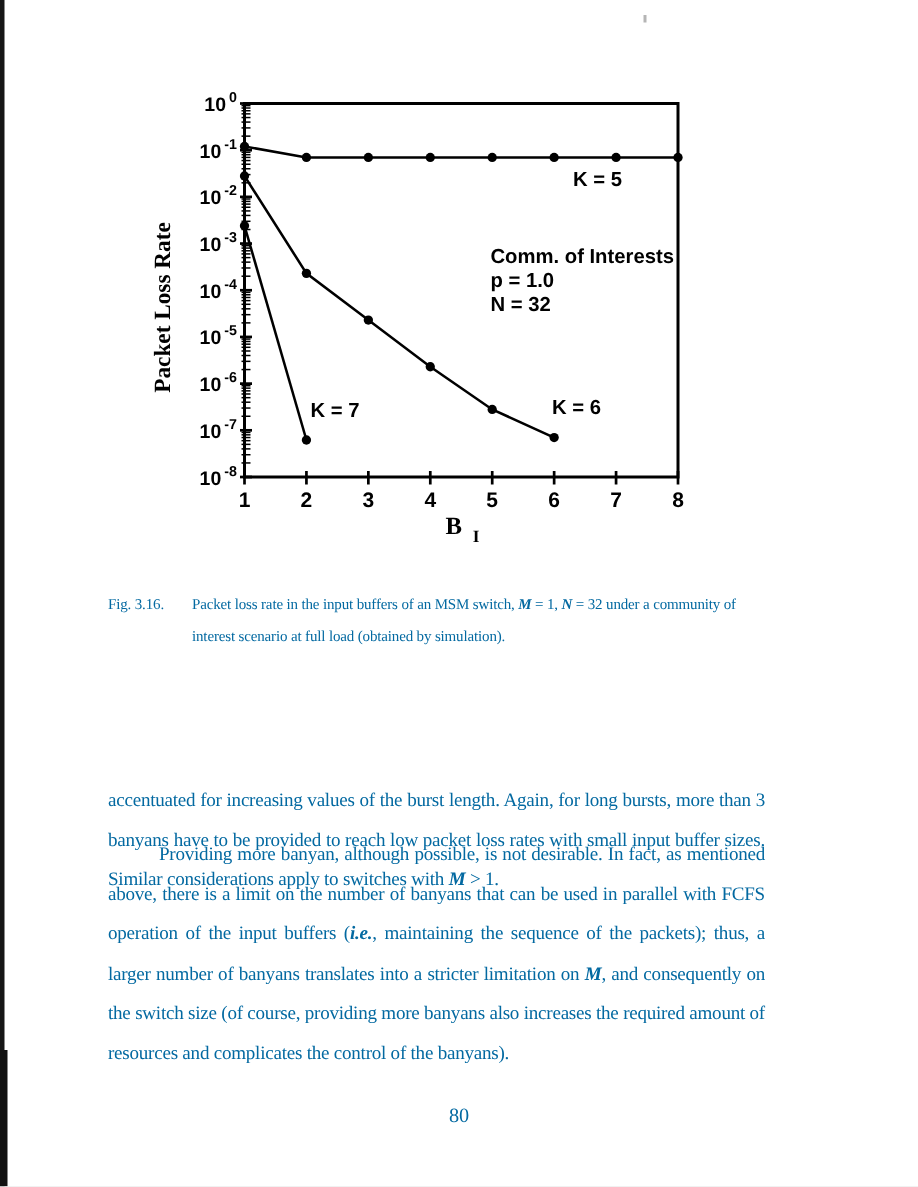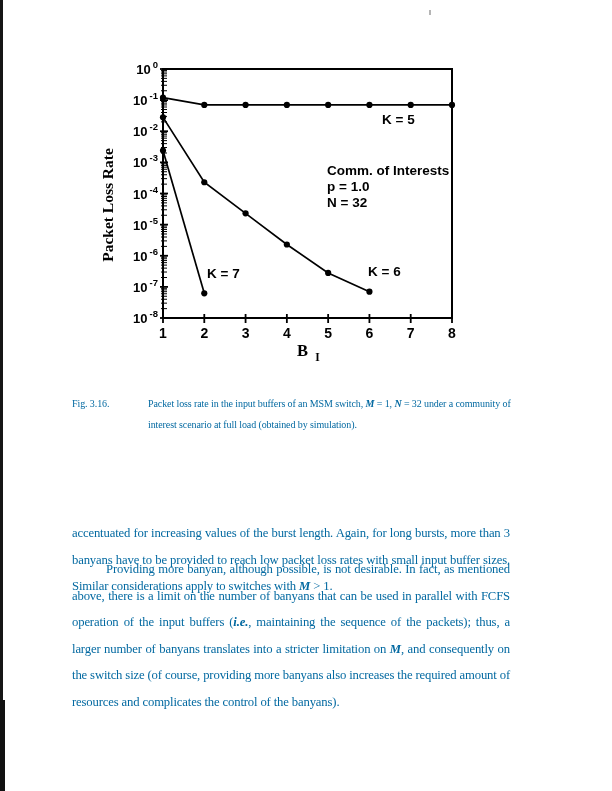--- a/index.html
+++ b/index.html
@@ -17,21 +17,21 @@
   .ytick .sup{font-size:9.5px;}
   .xtick{font-family:"Liberation Sans",sans-serif;font-weight:bold;font-size:14px;fill:#000;}
   .ann{font-family:"Liberation Sans",sans-serif;font-weight:bold;font-size:13.5px;fill:#000;}
   .ylabel{font-family:"Liberation Serif",serif;font-weight:bold;font-size:15.5px;fill:#000;}
   .xlabel{font-family:"Liberation Serif",serif;font-weight:bold;font-size:16.5px;fill:#000;}
   .xlabel .sub{font-size:11.5px;}
 
   .caption{position:absolute;left:72px;top:393px;width:444px;display:flex;
     font-size:10px;line-height:21px;letter-spacing:-0.1px;}
   .cap-label{flex:0 0 56px;}
-  .cap-text{flex:1;margin-left:20px;}
+  .cap-text{flex:1;}
 
   .body-para{position:absolute;left:72px;width:438px;margin:0;text-align:justify;
     font-size:12.7px;line-height:26.6px;letter-spacing:-0.15px;}
   .p1{top:496px;margin-top:24px;}
   .p2{top:556px;text-indent:34px;}
 
   .page-number{position:absolute;left:0;top:736px;width:612px;text-align:center;font-size:13.5px;}
   .run-bi{font-style:italic;font-weight:bold;}
 </style>
 </head>
@@ -183,14 +183,15 @@
 
   <div class="caption">
     <span class="cap-label">Fig. 3.16.</span>
     <span class="cap-text"><span>Packet loss rate in the input buffers of an MSM switch, </span><span class="run-bi">M</span><span> = 1, </span><span class="run-bi">N</span><span> = 32 under a community of interest scenario at full load (obtained by simulation).</span></span>
   </div>
 
   <p class="body-para p1"><span>accentuated for increasing values of the burst length. Again, for long bursts, more than 3 banyans have to be provided to reach low packet loss rates with small input buffer sizes. Similar considerations apply to switches with </span><span class="run-bi">M</span><span> &gt; 1.</span></p>
 
   <p class="body-para p2"><span>Providing more banyan, although possible, is not desirable. In fact, as mentioned above, there is a limit on the number of banyans that can be used in parallel with FCFS operation of the input buffers (</span><span class="run-bi">i.e.</span><span>, maintaining the sequence of the packets); thus, a larger number of banyans translates into a stricter limitation on </span><span class="run-bi">M</span><span>, and consequently on the switch size (of course, providing more banyans also increases the required amount of resources and complicates the control of the banyans).</span></p>
 
+  <div class="page-number">80</div>
 
 </div>
 
 </body></html>

